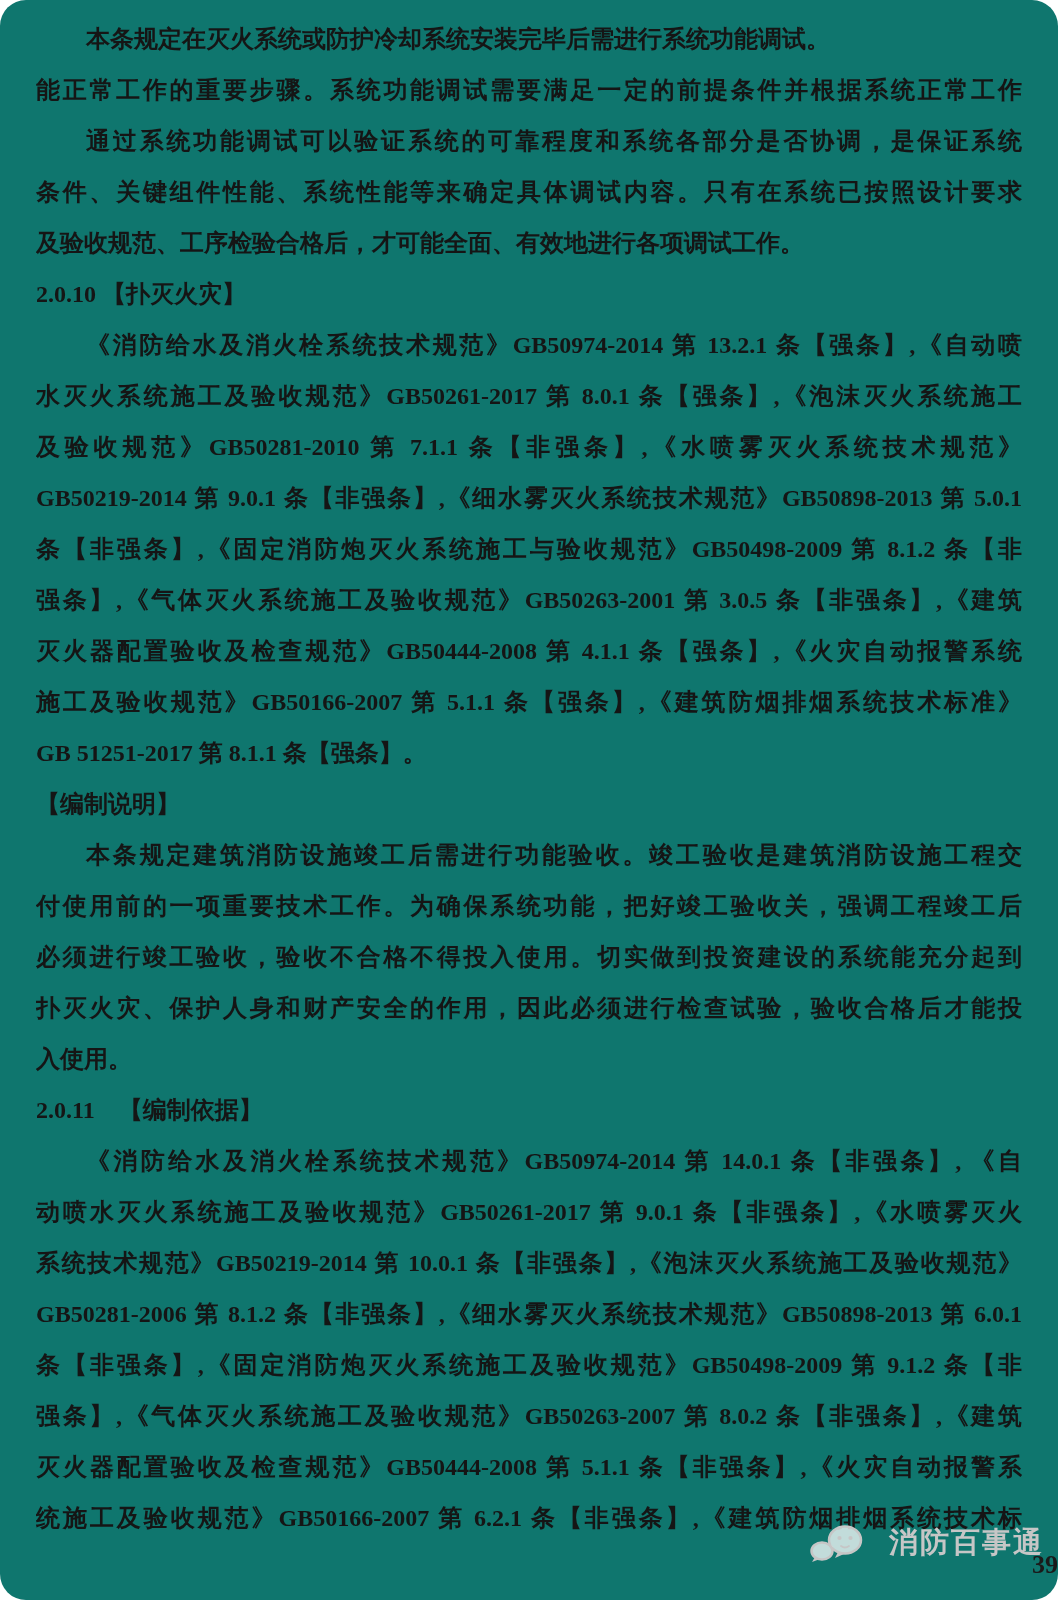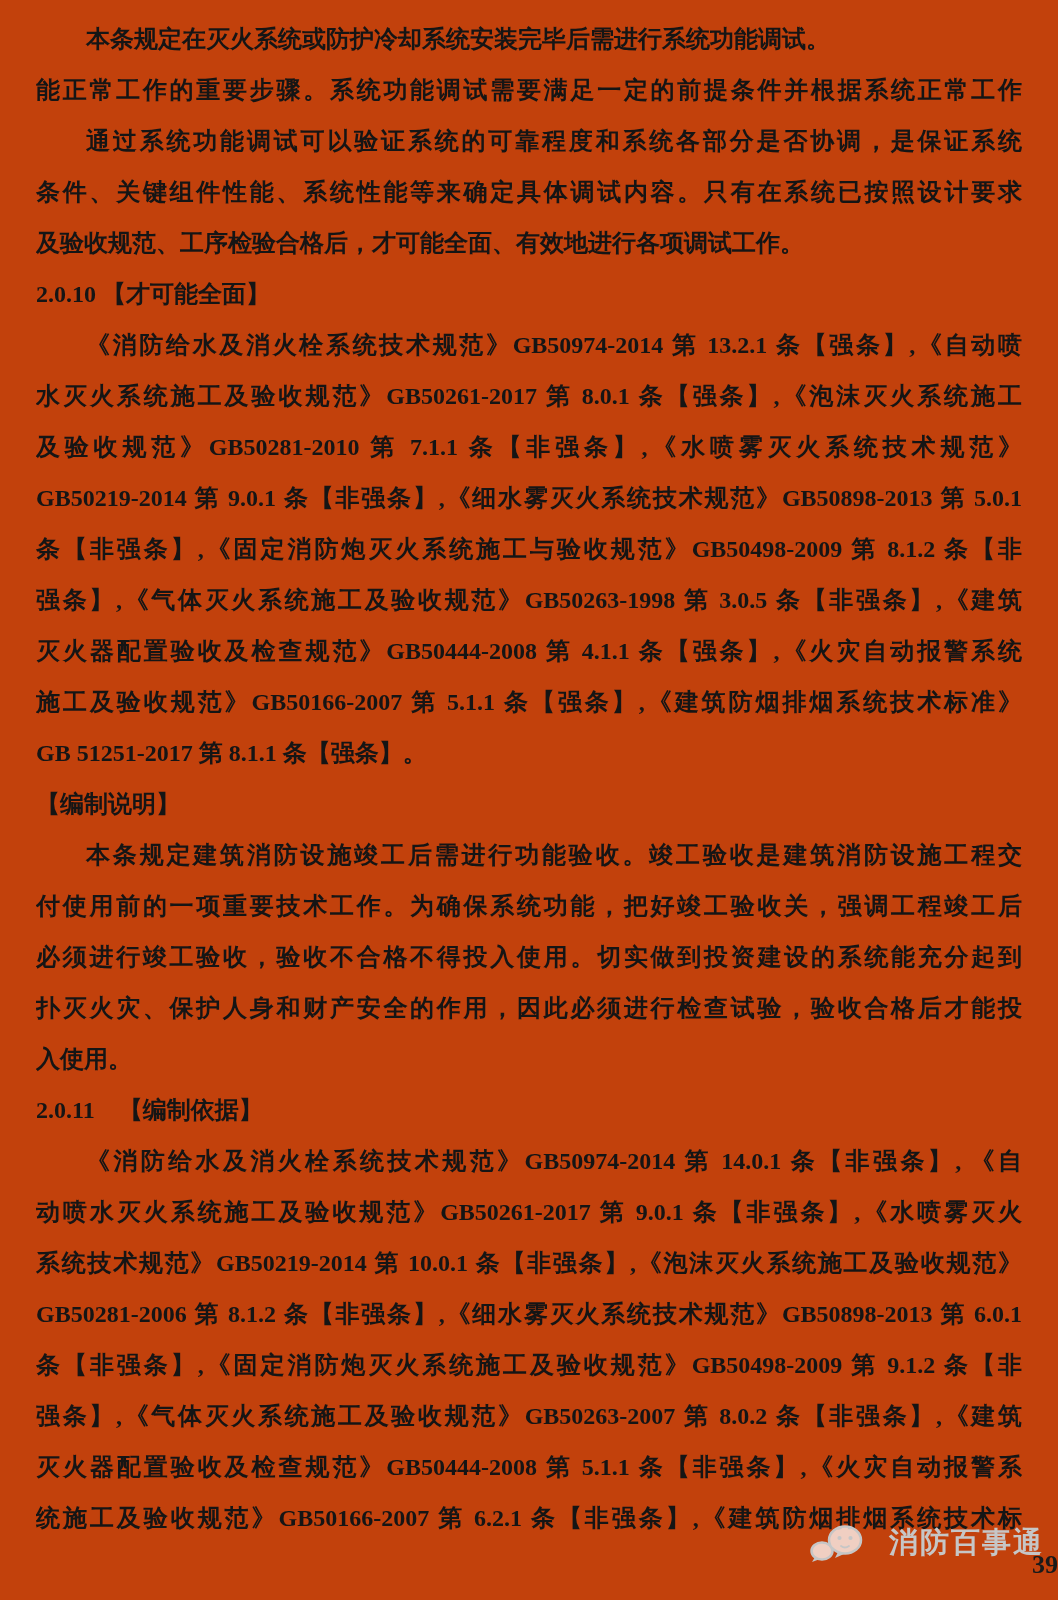--- a/index.html
+++ b/index.html
@@ -6,22 +6,23 @@
   body {
     width: 1058px; height: 1600px;
     background: #ffffff;
     font-family: "Liberation Serif", "DejaVu Serif", serif;
     font-weight: bold;
     color: #151515;
   }
   .page {
     position: relative;
     width: 1058px; height: 1600px;
-    background: #c2410c;
+    background: #0f766e;
     overflow: hidden;
+    border-radius: 26px;
   }
   .doc {
     position: absolute;
     left: 36px; top: 14px;
     width: 986px;
     z-index: 2;
   }
   .line {
     font-size: 24px;
     line-height: 51px;
@@ -64,27 +65,27 @@
 <body>
 
 <div class="page">
 
   <div class="doc">
       <div class="line indent">本条规定在灭火系统或防护冷却系统安装完毕后需进行系统功能调试。</div>
       <div class="line fill">能正常工作的重要步骤。系统功能调试需要满足一定的前提条件并根据系统正常工作</div>
       <div class="line indent fill">通过系统功能调试可以验证系统的可靠程度和系统各部分是否协调，是保证系统</div>
       <div class="line fill">条件、关键组件性能、系统性能等来确定具体调试内容。只有在系统已按照设计要求</div>
       <div class="line">及验收规范、工序检验合格后，才可能全面、有效地进行各项调试工作。</div>
-      <div class="line">2.0.10 【才可能全面】</div>
+      <div class="line">2.0.10 【扑灭火灾】</div>
       <div class="line indent fill">《消防给水及消火栓系统技术规范》GB50974-2014 第 13.2.1 条【强条】,《自动喷</div>
       <div class="line fill">水灭火系统施工及验收规范》GB50261-2017 第 8.0.1 条【强条】,《泡沫灭火系统施工</div>
       <div class="line fill">及验收规范》GB50281-2010 第 7.1.1 条【非强条】,《水喷雾灭火系统技术规范》</div>
       <div class="line fill">GB50219-2014 第 9.0.1 条【非强条】,《细水雾灭火系统技术规范》GB50898-2013 第 5.0.1</div>
       <div class="line fill">条【非强条】,《固定消防炮灭火系统施工与验收规范》GB50498-2009 第 8.1.2 条【非</div>
-      <div class="line fill">强条】,《气体灭火系统施工及验收规范》GB50263-1998 第 3.0.5 条【非强条】,《建筑</div>
+      <div class="line fill">强条】,《气体灭火系统施工及验收规范》GB50263-2001 第 3.0.5 条【非强条】,《建筑</div>
       <div class="line fill">灭火器配置验收及检查规范》GB50444-2008 第 4.1.1 条【强条】,《火灾自动报警系统</div>
       <div class="line fill">施工及验收规范》GB50166-2007 第 5.1.1 条【强条】,《建筑防烟排烟系统技术标准》</div>
       <div class="line">GB 51251-2017 第 8.1.1 条【强条】。</div>
       <div class="line">【编制说明】</div>
       <div class="line indent fill">本条规定建筑消防设施竣工后需进行功能验收。竣工验收是建筑消防设施工程交</div>
       <div class="line fill">付使用前的一项重要技术工作。为确保系统功能，把好竣工验收关，强调工程竣工后</div>
       <div class="line fill">必须进行竣工验收，验收不合格不得投入使用。切实做到投资建设的系统能充分起到</div>
       <div class="line fill">扑灭火灾、保护人身和财产安全的作用，因此必须进行检查试验，验收合格后才能投</div>
       <div class="line">入使用。</div>
       <div class="line">2.0.11　【编制依据】</div>

